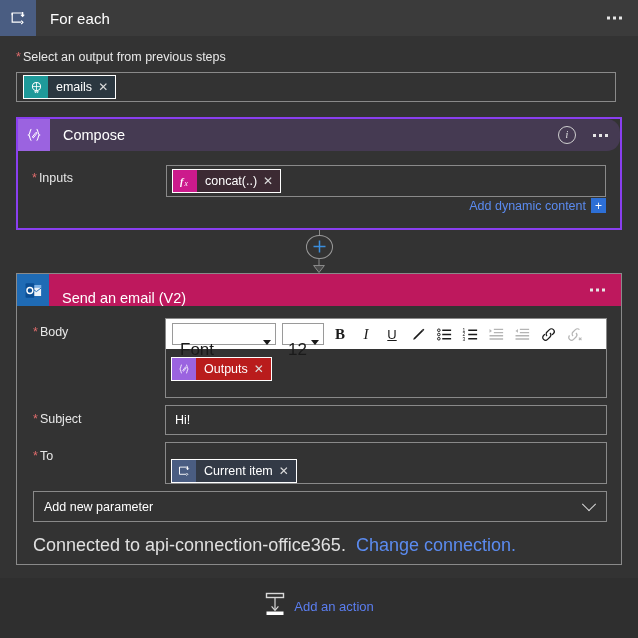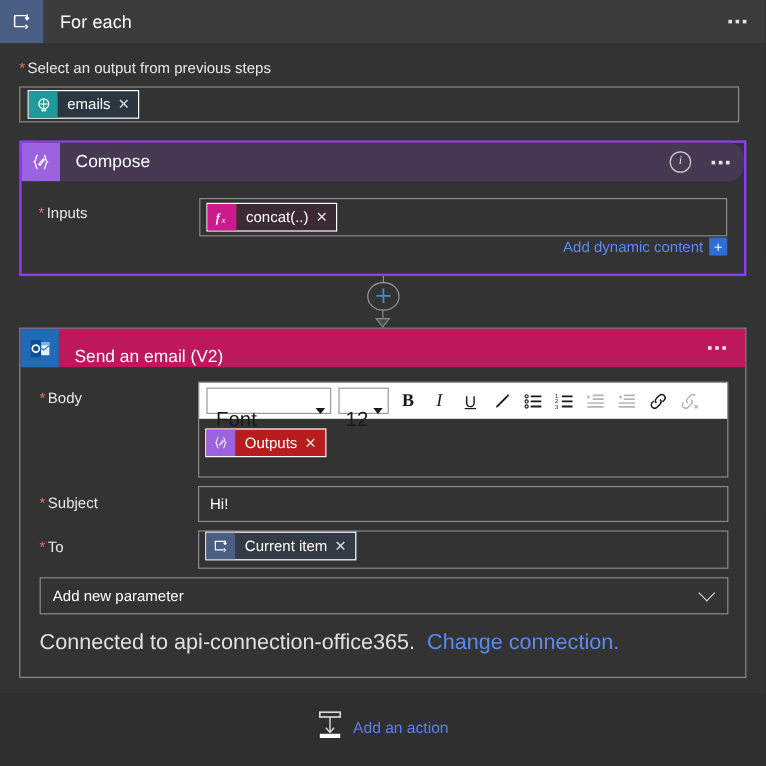--- a/index.html
+++ b/index.html
@@ -365,25 +365,25 @@
     border: 1px solid #8a8a8a;
     background: #333333;
     color: #ffffff;
     font-size: 12.5px;
     display: flex;
     align-items: center;
     padding-left: 9px;
     box-sizing: border-box;
   }
   .token-input {
-    height: 32px;
+    height: 42px;
     border: 1px solid #8a8a8a;
     background: #333333;
     display: flex;
-    align-items: flex-start;
+    align-items: flex-end;
     padding-left: 5px;
     box-sizing: border-box;
   }
 
   .add-param {
     margin: 4px 0 0 0;
     height: 31px;
     border: 1px solid #8a8a8a;
     background: #333333;
     display: flex;

